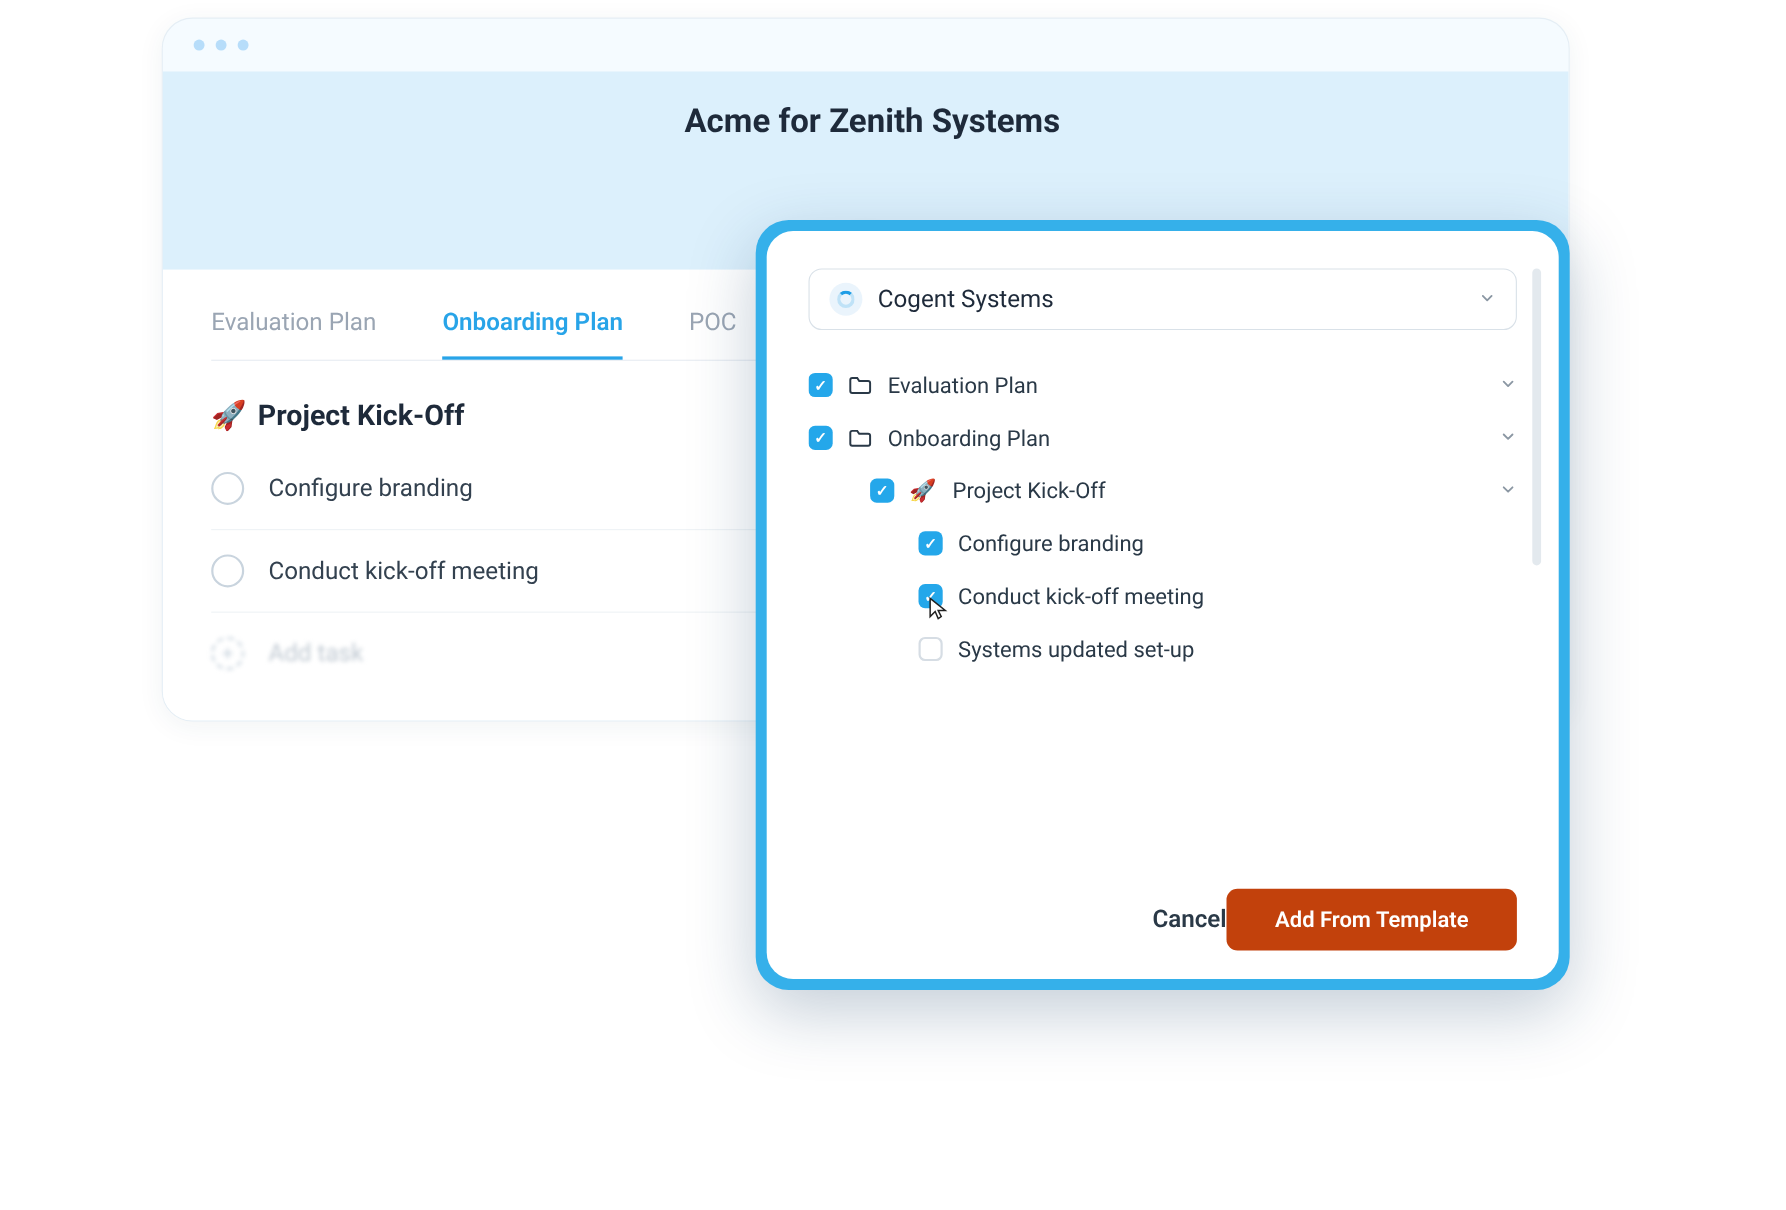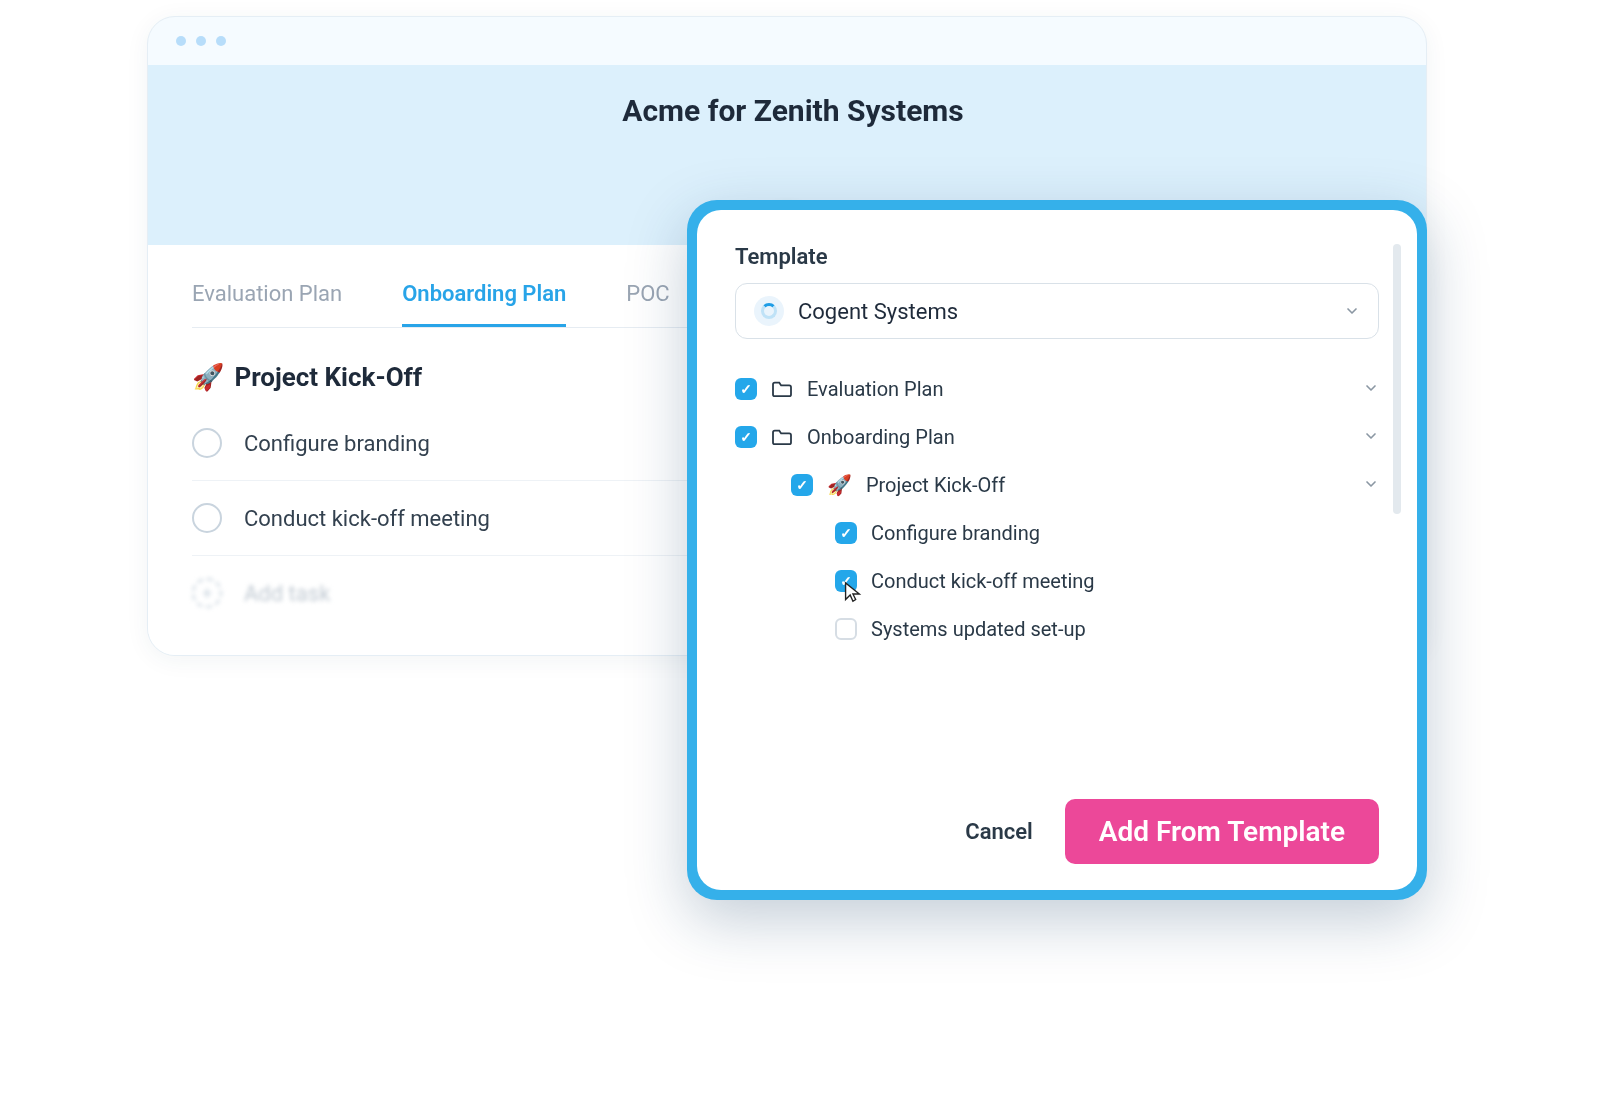--- a/index.html
+++ b/index.html
@@ -172,30 +172,30 @@
   }
   .indent-1 { padding-left: 56px; }
   .indent-2 { padding-left: 100px; }
 
   .cursor {
     position: absolute;
     width: 22px; height: 26px;
   }
 
   .modal-footer {
-    display: flex; justify-content: flex-end; align-items: center; gap: 32px;
+    display: flex; justify-content: flex-end; align-items: center; 
     padding-top: 16px;
   }
   .btn-cancel { font-size: 22px; font-weight: 600; color: #2a3947; cursor: pointer; }
   .btn-primary {
-    background: #ec4899;
+    background: #c2410c;
     color: #fff;
-    font-size: 28px; font-weight: 600;
+    font-size: 20px; font-weight: 600;
     border-radius: 10px;
-    padding: 16px 34px;
+    padding: 16px 44px;
     cursor: pointer;
   }
 </style>
 </head>
 <body>
 
 <div class="stage">
 
   <div class="back-window">
     <div class="titlebar">
@@ -233,21 +233,20 @@
           <span>Add task</span>
         </div>
       </div>
     </div>
   </div>
 
   <div class="modal-wrap">
     <div class="modal">
       <div class="scroll-indicator"></div>
 
-      <div class="modal-label">Template</div>
 
       <div class="select-box">
         <span class="select-icon">
             <span class="spinner"></span>
           </span>
         <span>Cogent Systems</span>
         <span class="chev">
           <svg width="16" height="16" viewBox="0 0 24 24" fill="none" stroke="#8b97a3" stroke-width="2.5" stroke-linecap="round" stroke-linejoin="round">
               <polyline points="6 9 12 15 18 9"></polyline>
             </svg>

